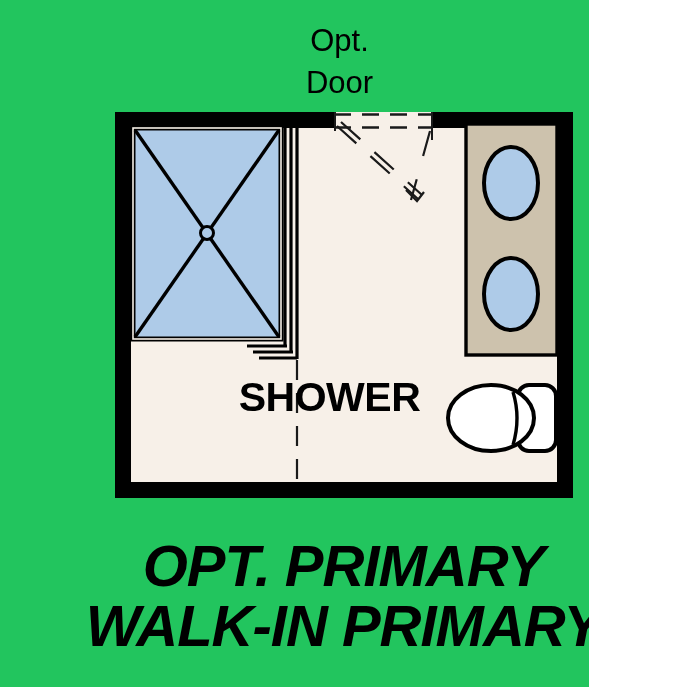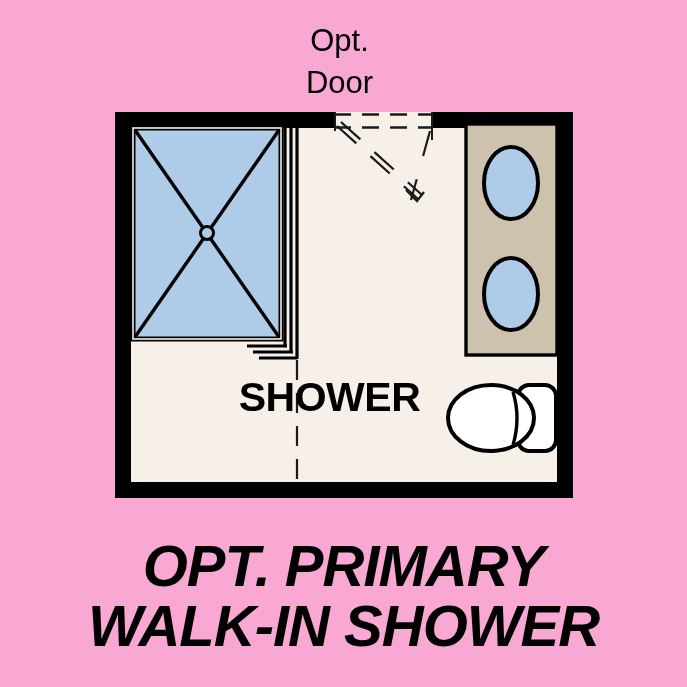--- a/index.html
+++ b/index.html
@@ -8,24 +8,25 @@
     background: #ffffff;
   }
   body {
     width: 687px;
     height: 687px;
     font-family: "Liberation Sans", sans-serif;
     -webkit-font-smoothing: antialiased;
   }
   #stage {
     position: relative;
-    width: 687px;
+    width: 553px;
     height: 687px;
-    background: #f9a8d4;
+    background: #22c55e;
     overflow: hidden;
+    padding-left: 36px;
   }
   #plan-svg {
     position: absolute;
     left: 0;
     top: 0;
     width: 687px;
     height: 687px;
     display: block;
   }
   .txt {
@@ -141,15 +142,15 @@
       <ellipse cx="491" cy="418" rx="43" ry="33" fill="#ffffff" stroke="#000000" stroke-width="4"></ellipse>
       <path d="M 513 392 Q 521 418 513 445" fill="none" stroke="#000000" stroke-width="3.4"></path>
     </g>
 
   </svg>
 
   <div class="txt" id="opt-door-label"><span>Opt.</span><br><span>Door</span></div>
 
   <div class="txt" id="room-label"><span>SHOWER</span><br></div>
 
-  <div class="txt" id="caption"><span>OPT. PRIMARY</span><br><span>WALK-IN SHOWER</span></div>
+  <div class="txt" id="caption"><span>OPT. PRIMARY</span><br><span>WALK-IN PRIMARY</span></div>
 
 </div>
 
 </body></html>

